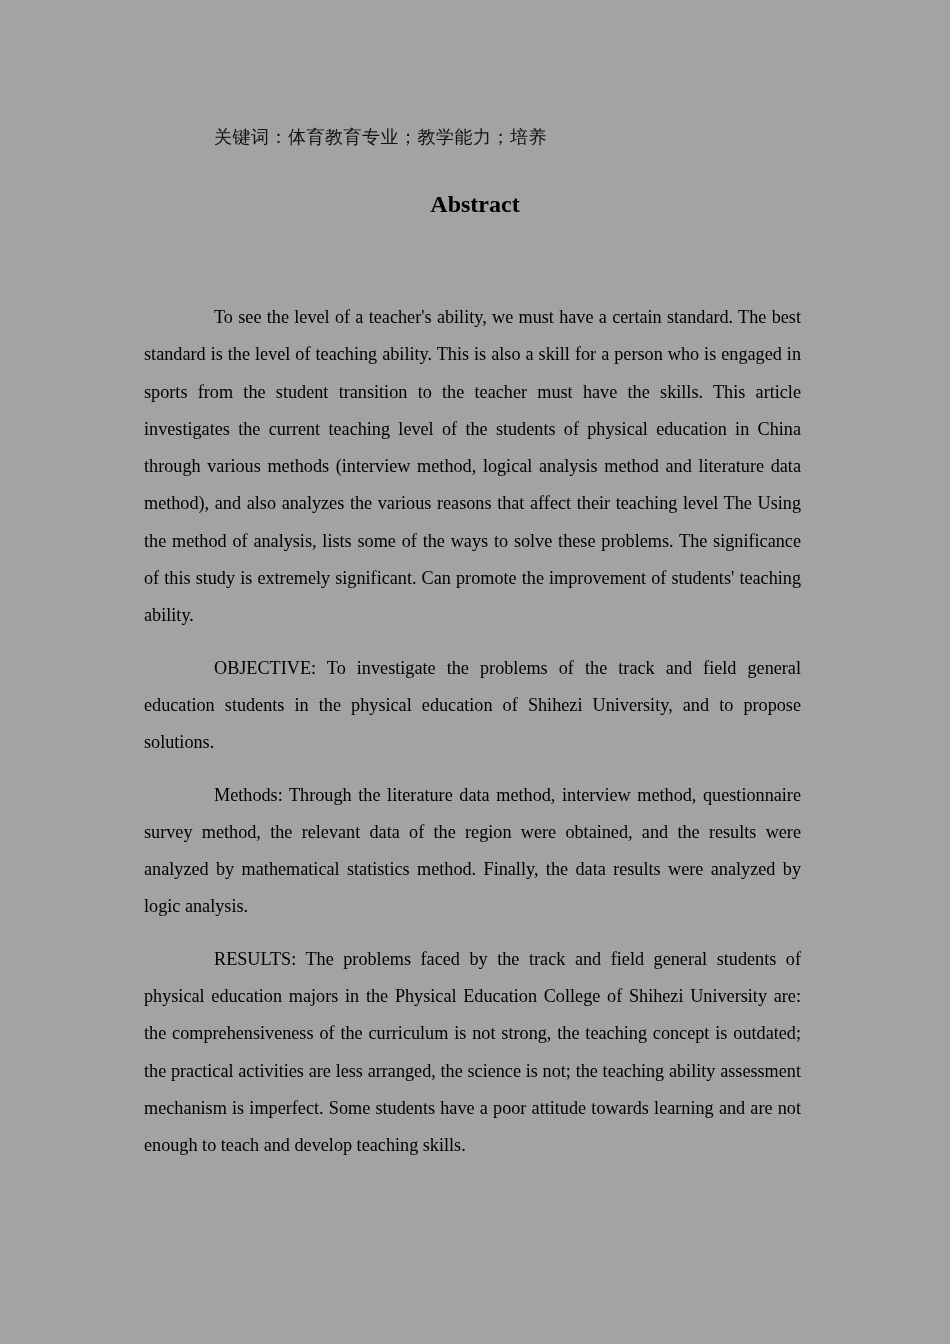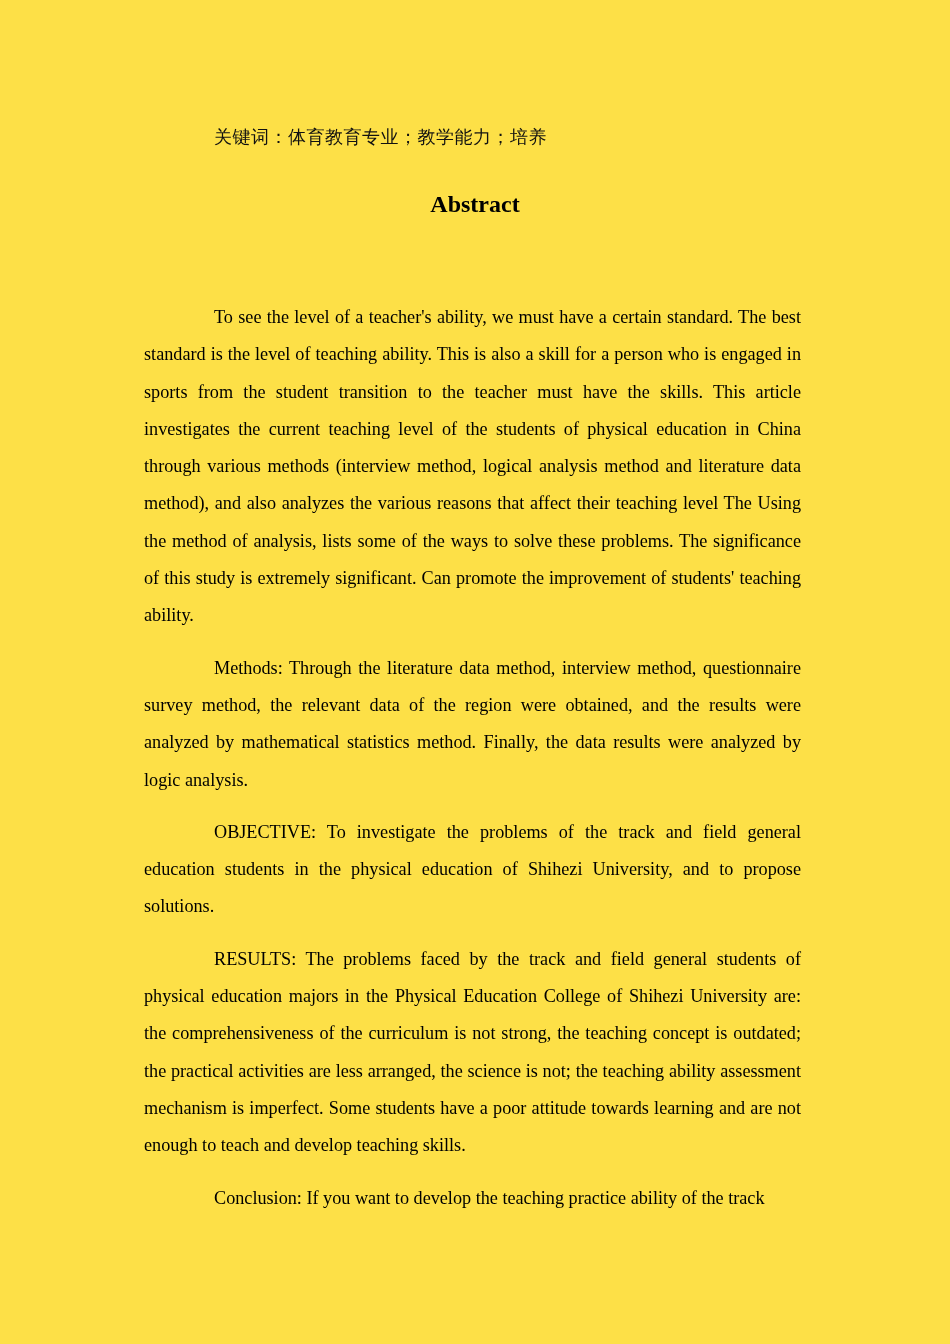--- a/index.html
+++ b/index.html
@@ -14,21 +14,21 @@
     overflow: hidden;
     font-family: "Liberation Serif", "DejaVu Serif", serif;
     color: #000000;
   }
   .page {
     position: absolute;
     left: 0;
     top: 0;
     width: 950px;
     height: 1344px;
-    background: #fde047;
+    background: #a3a3a3;
   }
   .keywords {
     position: absolute;
     left: 214px;
     top: 124px;
     font-family: "DejaVu Sans", sans-serif;
     font-size: 18px;
     line-height: 26px;
     color: #111;
     letter-spacing: 0.5px;
@@ -59,18 +59,17 @@
   }
 </style>
 </head>
 <body>
 
 <div class="page">
   <div class="keywords">关键词：体育教育专业；教学能力；培养</div>
   <div class="abstract-title">Abstract</div>
   <div class="body">
     <p class="para">To see the level of a teacher's ability, we must have a certain standard. The best standard is the level of teaching ability. This is also a skill for a person who is engaged in sports from the student transition to the teacher must have the skills. This article investigates the current teaching level of the students of physical education in China through various methods (interview method, logical analysis method and literature data method), and also analyzes the various reasons that affect their teaching level The Using the method of analysis, lists some of the ways to solve these problems. The significance of this study is extremely significant. Can promote the improvement of students' teaching ability.</p>
+    <p class="para">OBJECTIVE: To investigate the problems of the track and field general education students in the physical education of Shihezi University, and to propose solutions.</p>
     <p class="para">Methods: Through the literature data method, interview method, questionnaire survey method, the relevant data of the region were obtained, and the results were analyzed by mathematical statistics method. Finally, the data results were analyzed by logic analysis.</p>
-    <p class="para">OBJECTIVE: To investigate the problems of the track and field general education students in the physical education of Shihezi University, and to propose solutions.</p>
     <p class="para">RESULTS: The problems faced by the track and field general students of physical education majors in the Physical Education College of Shihezi University are: the comprehensiveness of the curriculum is not strong, the teaching concept is outdated; the practical activities are less arranged, the science is not; the teaching ability assessment mechanism is imperfect. Some students have a poor attitude towards learning and are not enough to teach and develop teaching skills.</p>
-    <p class="para">Conclusion: If you want to develop the teaching practice ability of the track</p>
   </div>
 </div>
 
 </body></html>

